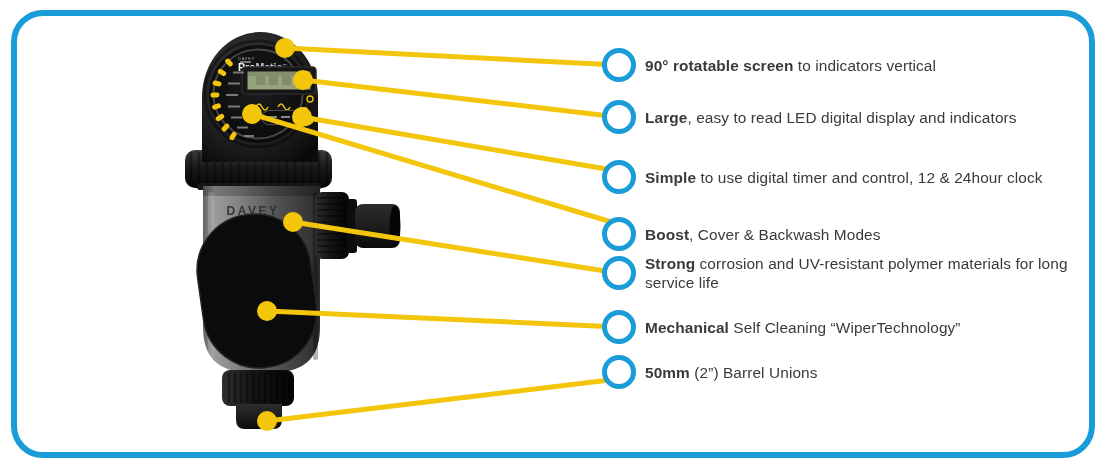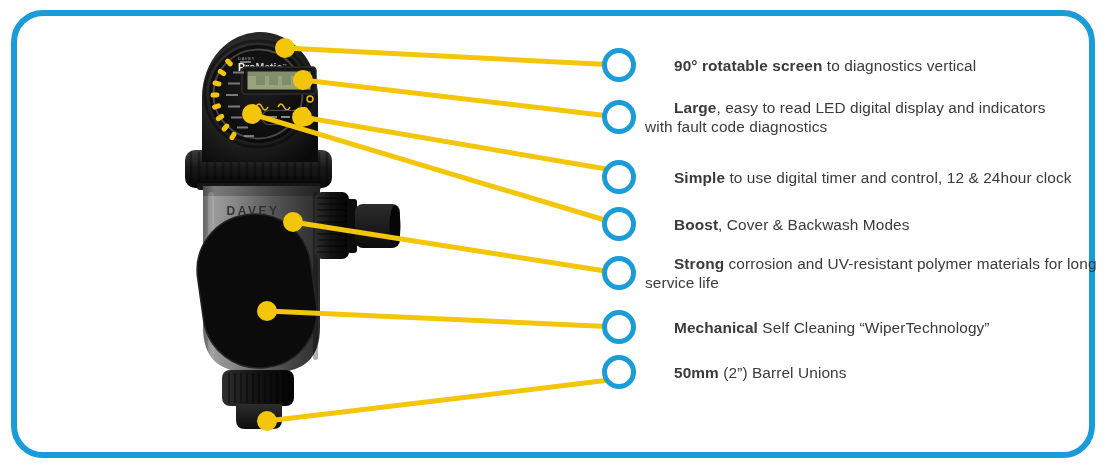--- a/index.html
+++ b/index.html
@@ -20,21 +20,21 @@
     display:flex; align-items:center;
   }
   .bullet {
     width:24px; height:24px; border:5.5px solid #1A9CD8; border-radius:50%;
     background:#ffffff; flex:0 0 auto;
   }
   .feature-text {
     margin-left:9px; font-size:15.4px; line-height:19px; color:#3A3A39;
     letter-spacing:0.1px; white-space:nowrap;
   }
-  .feature-text b { font-weight:bold;margin-left:29px; }
+  .feature-text b { font-weight:bold; }
   .l2:empty { display:none; }
 </style>
 </head>
 <body>
 
 <div class="canvas">
 
   <div class="frame"></div>
 
   <svg class="product-svg" width="1106" height="468" viewBox="0 0 1106 468">
@@ -244,41 +244,40 @@
       <circle cx="267" cy="311" r="10"></circle>
       <circle cx="267" cy="421" r="10"></circle>
     </g>
   </svg>
 
   <div class="feature-list">
 
     <div class="feature-row" style="top:65px">
       <span class="bullet"></span>
       <div class="feature-text">
-        <div class="l1"><b>90° rotatable screen</b><span> to diagnostics vertical</span></div>
+        <div class="l1"><b>90° rotatable screen</b><span> to indicators vertical</span></div>
       </div>
     </div>
 
     <div class="feature-row" style="top:117px">
       <span class="bullet"></span>
       <div class="feature-text">
         <div class="l1"><b>Large</b><span>, easy to read LED digital display and indicators</span></div>
-        <div class="l2">with fault code diagnostics</div>
       </div>
     </div>
 
     <div class="feature-row" style="top:177px">
       <span class="bullet"></span>
       <div class="feature-text">
         <div class="l1"><b>Simple</b><span> to use digital timer and control, 12 &amp; 24hour clock</span></div>
 
       </div>
     </div>
 
-    <div class="feature-row" style="top:224px">
+    <div class="feature-row" style="top:234px">
       <span class="bullet"></span>
       <div class="feature-text">
         <div class="l1"><b>Boost</b><span>, Cover &amp; Backwash Modes</span></div>
 
       </div>
     </div>
 
     <div class="feature-row" style="top:327px">
       <span class="bullet"></span>
       <div class="feature-text">

